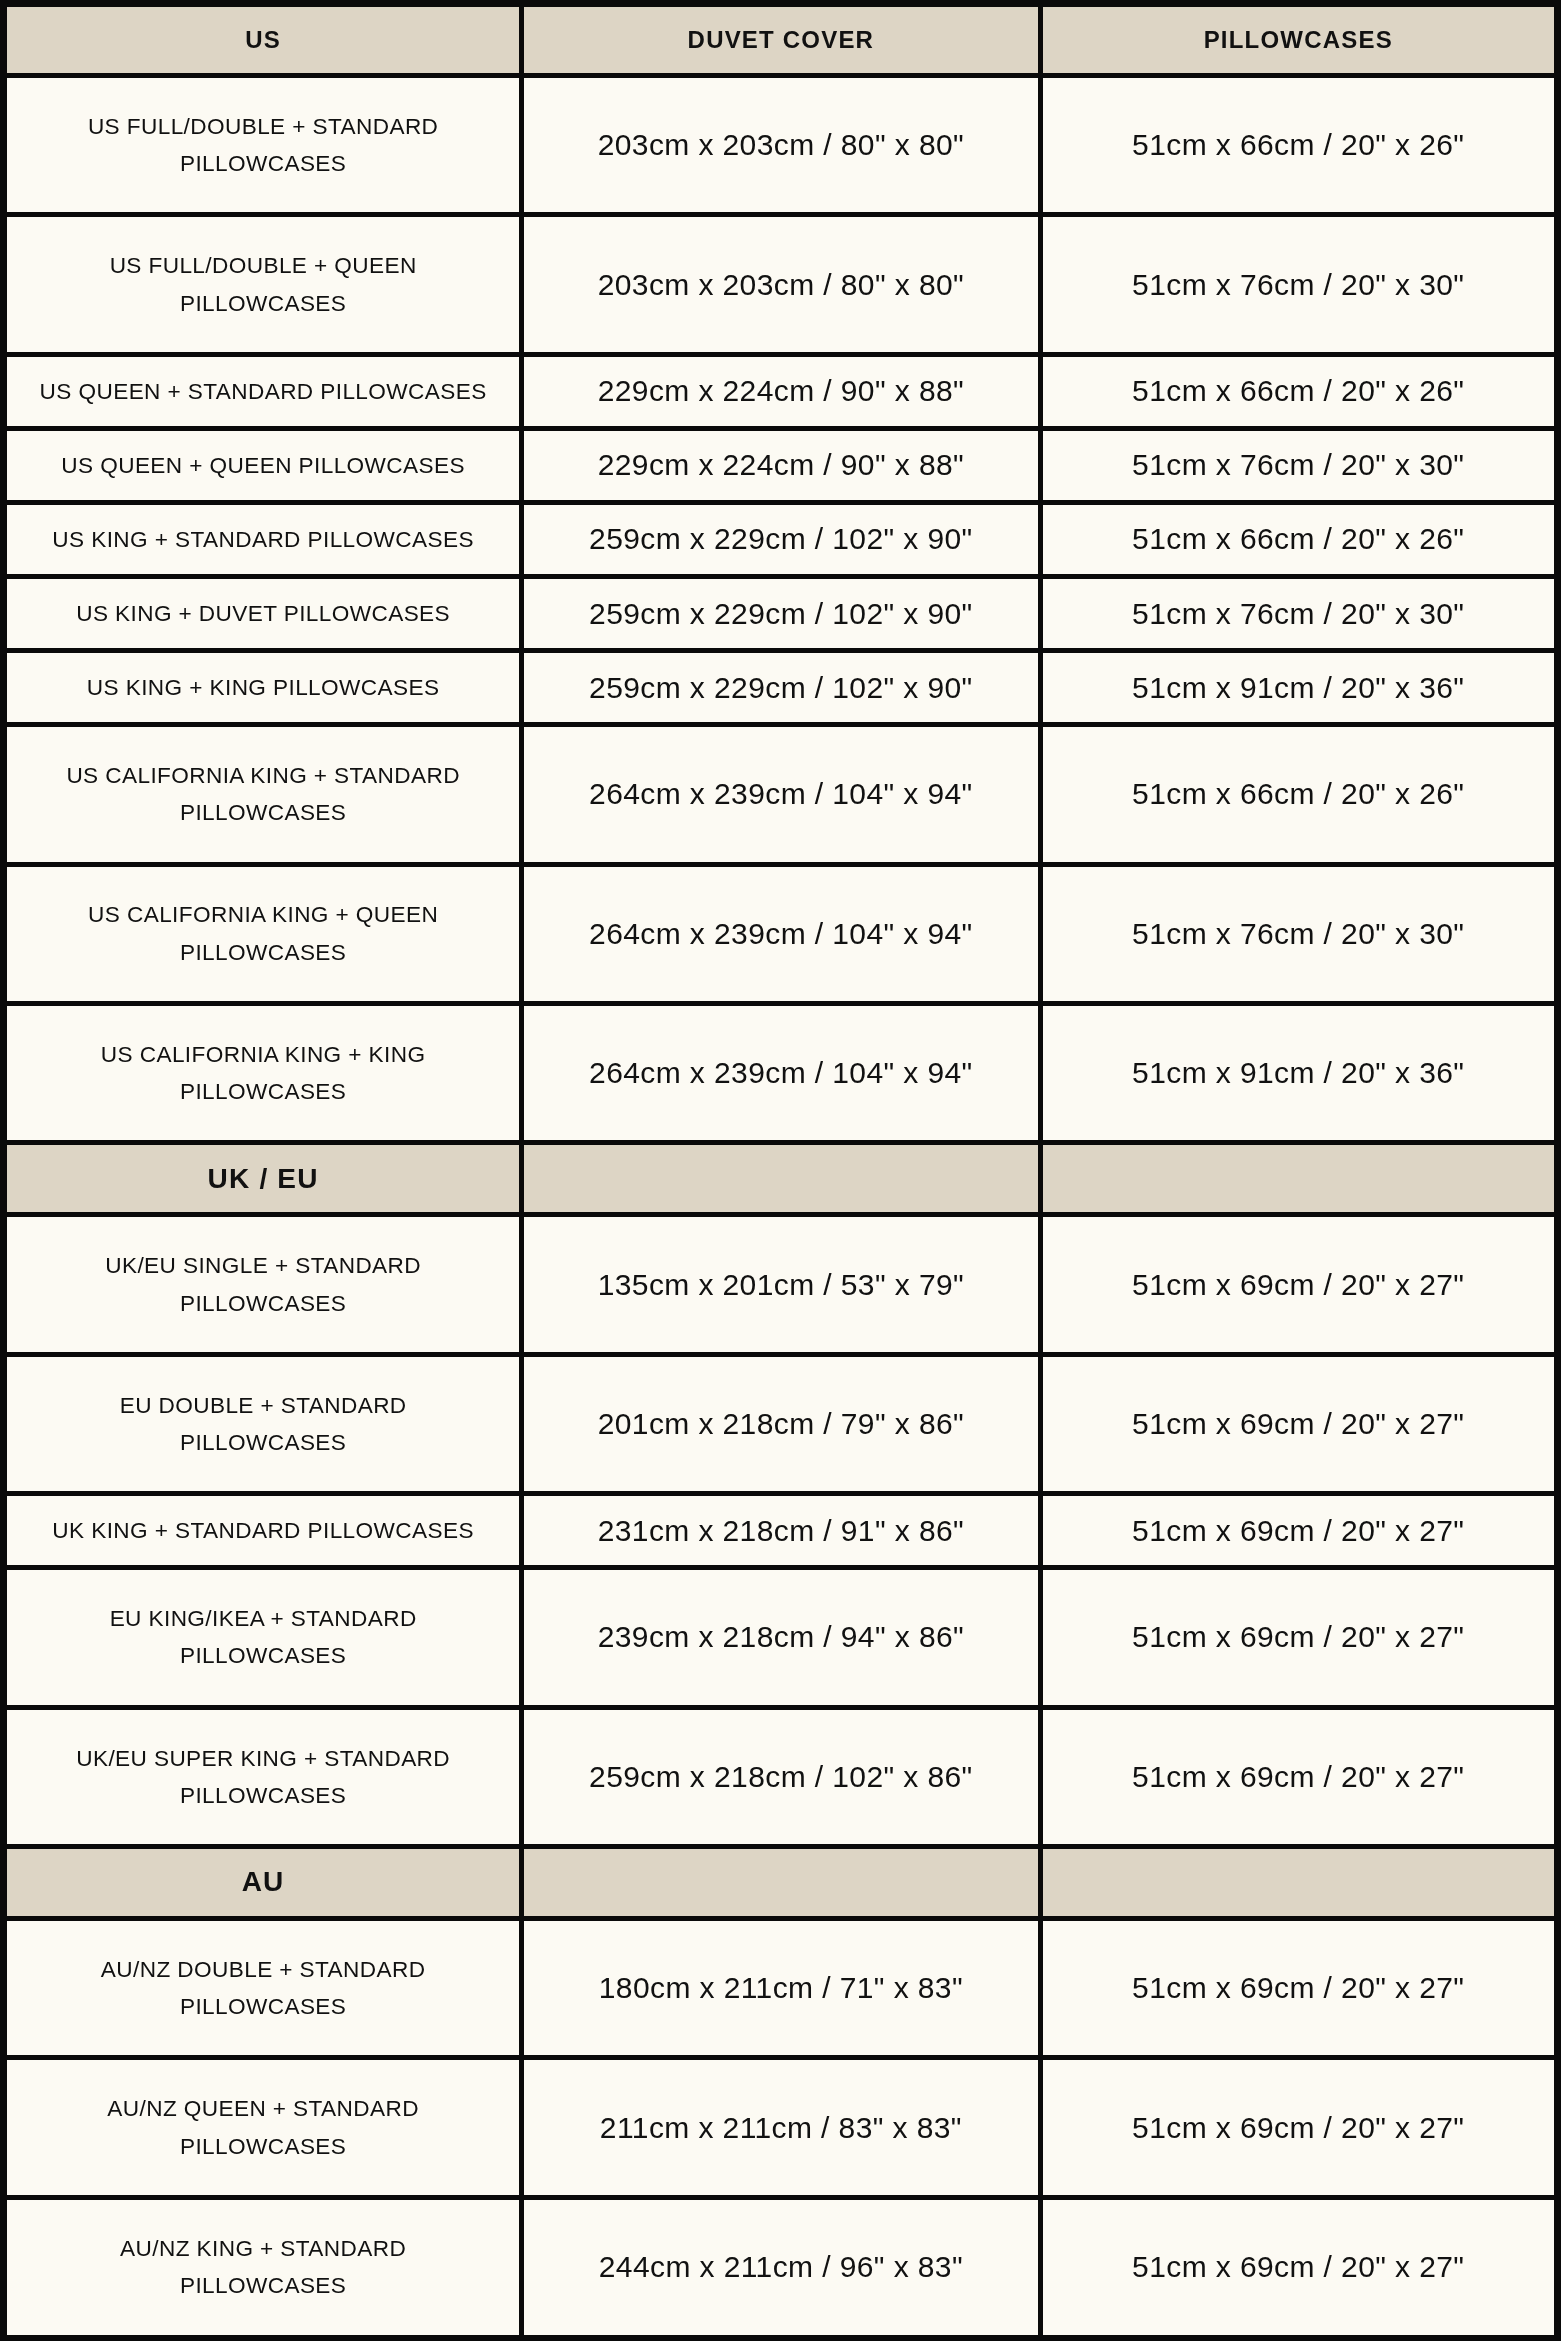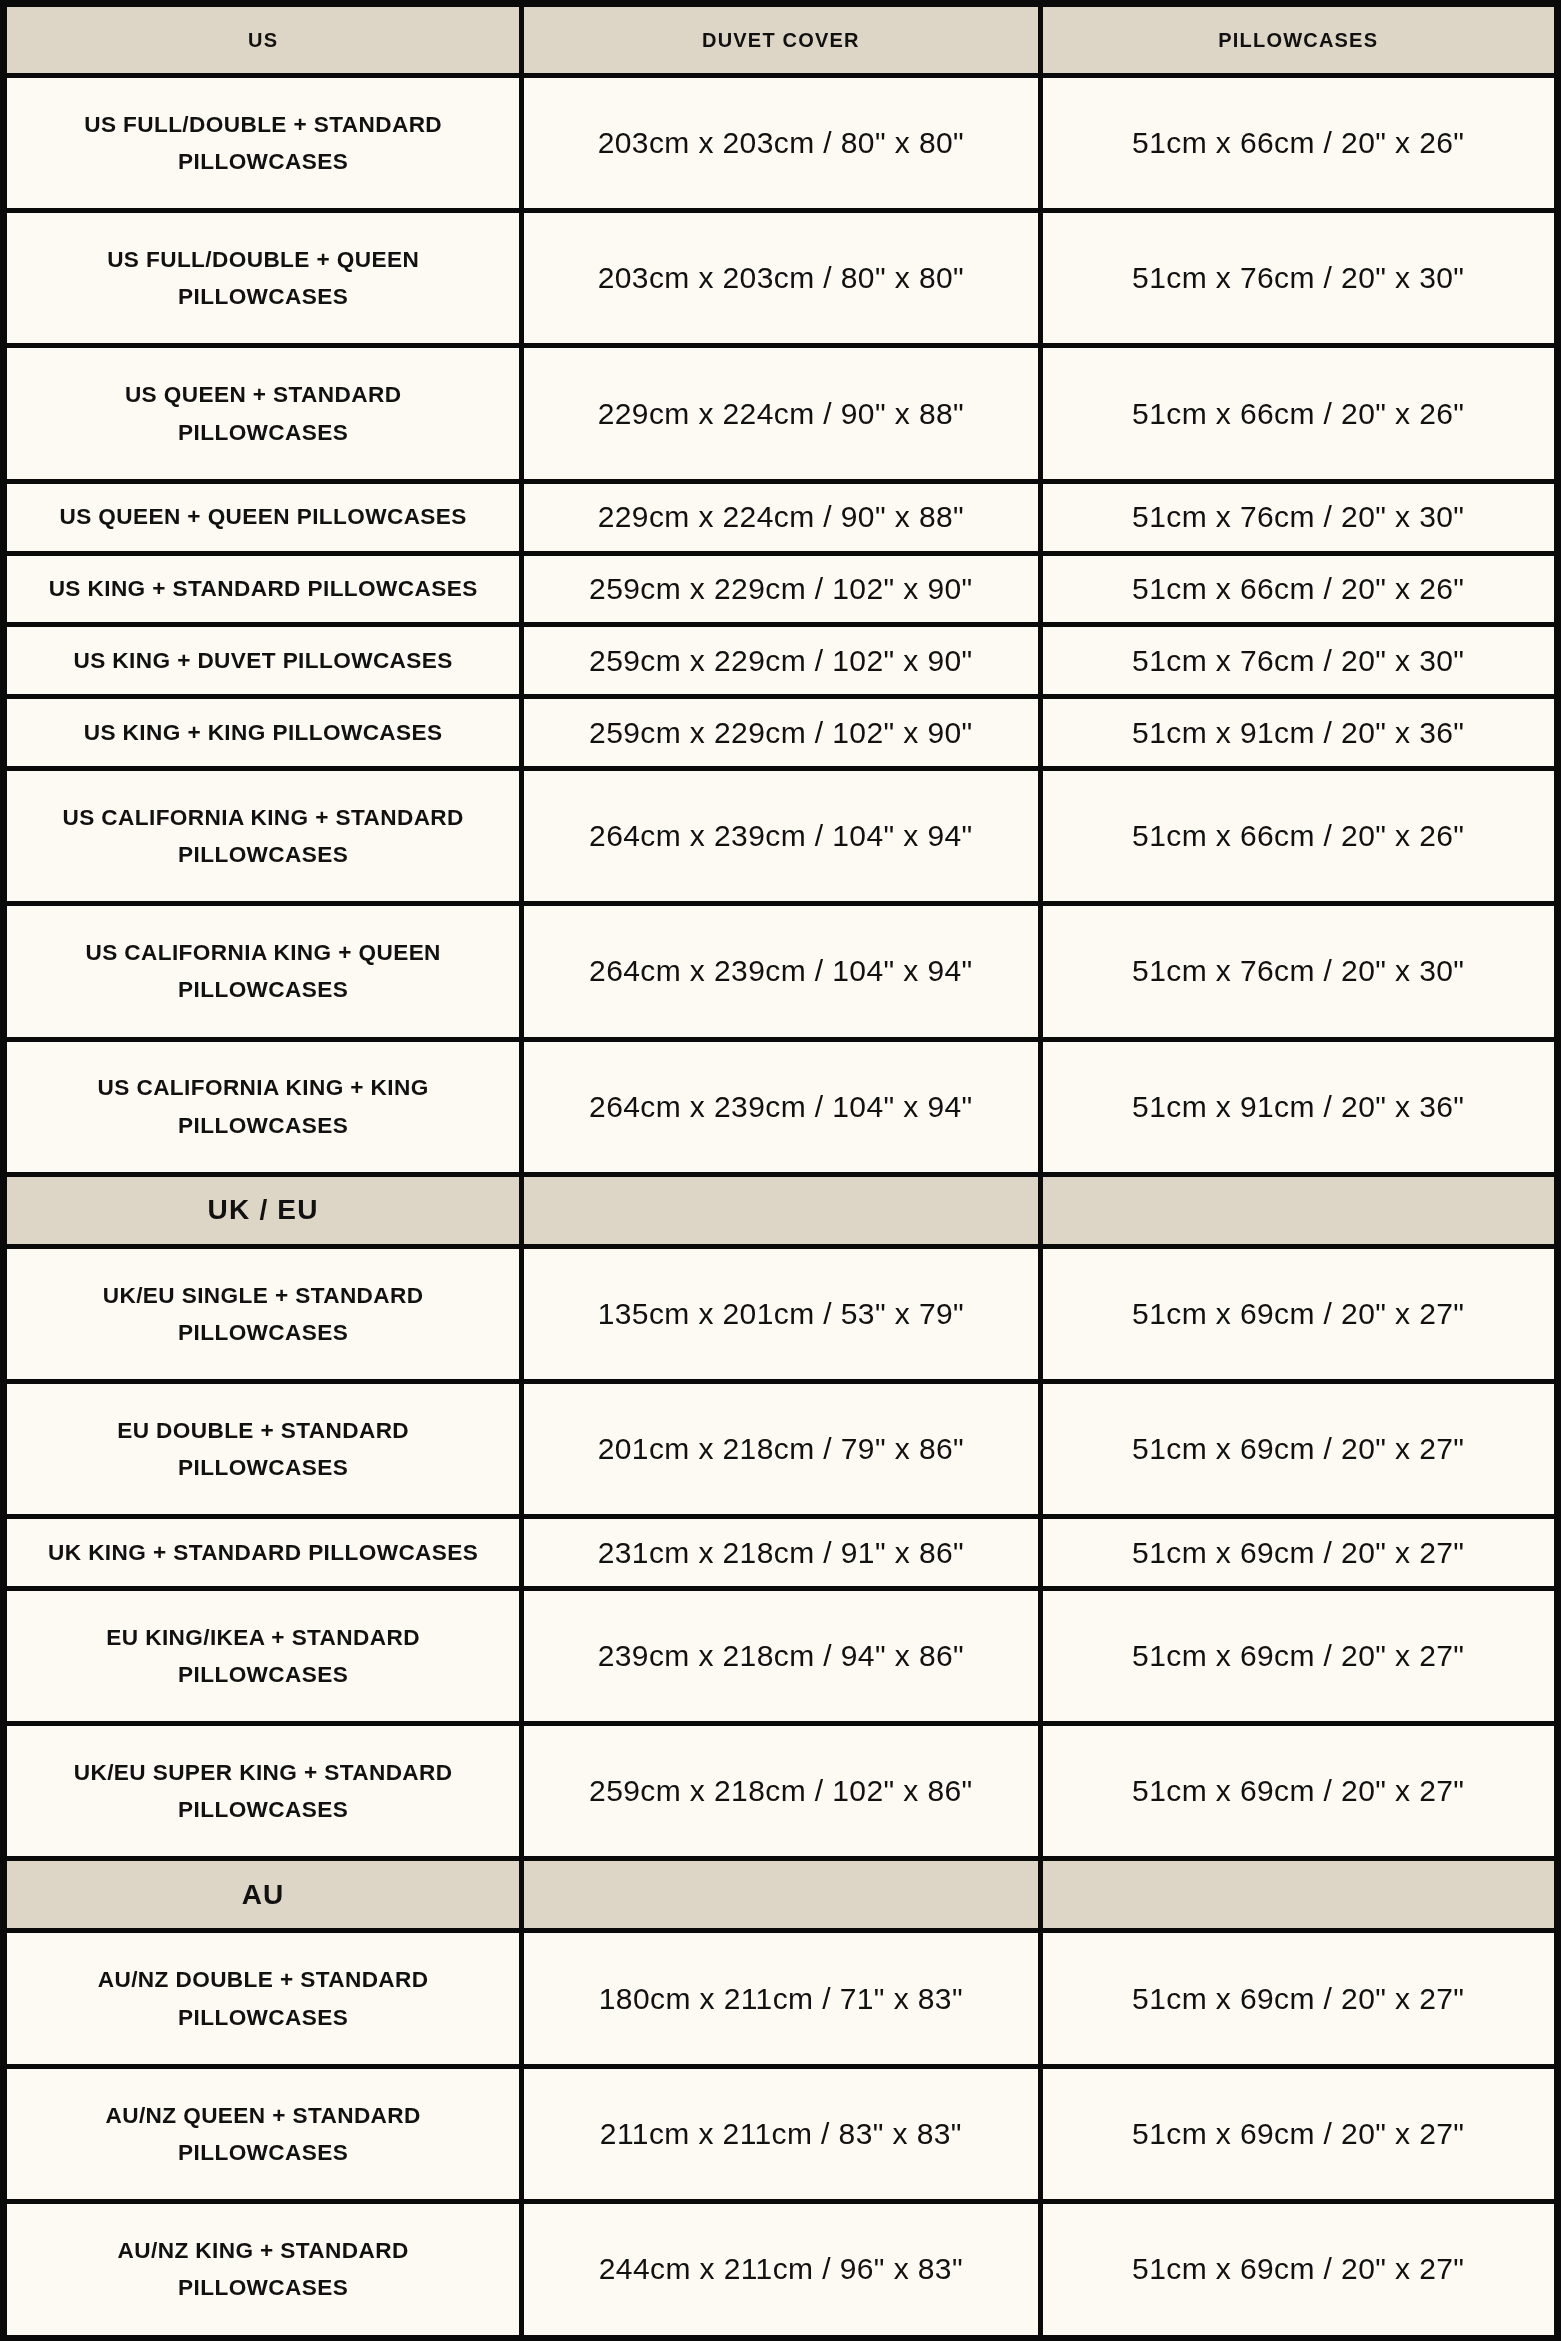--- a/index.html
+++ b/index.html
@@ -30,34 +30,34 @@
   }
   th, td {
     border: 5.5px solid var(--border);
     text-align: center;
     vertical-align: middle;
     overflow: hidden;
   }
   th {
     background: var(--header-bg);
     font-weight: 700;
-    font-size: 20px;
+    font-size: 24px;
     letter-spacing: 1.2px;
     height: 72px;
   }
   td.section {
     background: var(--header-bg);
     font-weight: 700;
     font-size: 28px;
     letter-spacing: 1.2px;
     height: 72px;
   }
   td.size {
     font-size: 22.6px;
-    font-weight: 700;
+    font-weight: 400;
     letter-spacing: 0.4px;
     line-height: 1.65;
     white-space: pre-line;
     padding: 0 31px;
   }
   td.dim {
     font-size: 30px;
     font-weight: 300;
     letter-spacing: 0.4px;
     padding: 0 15.6px;

